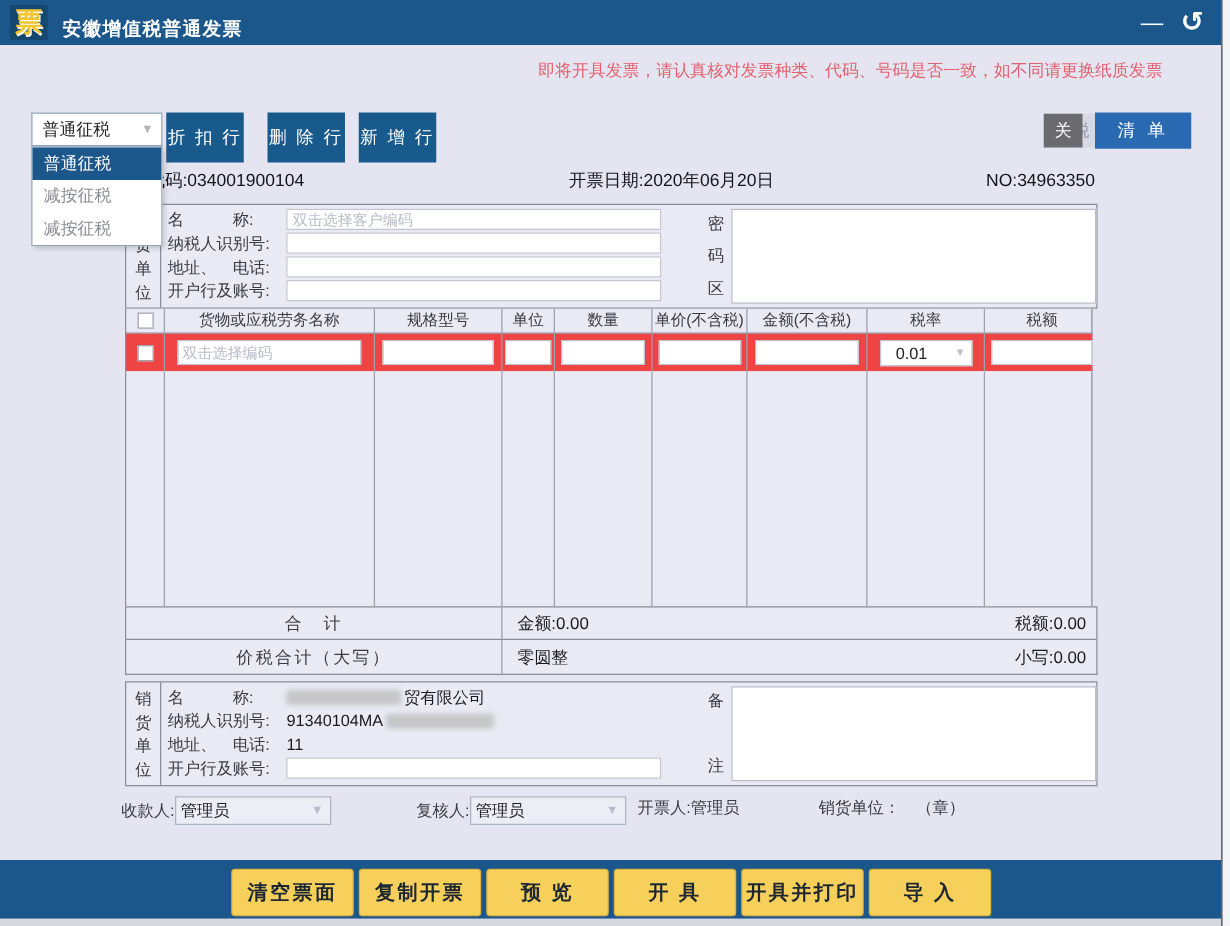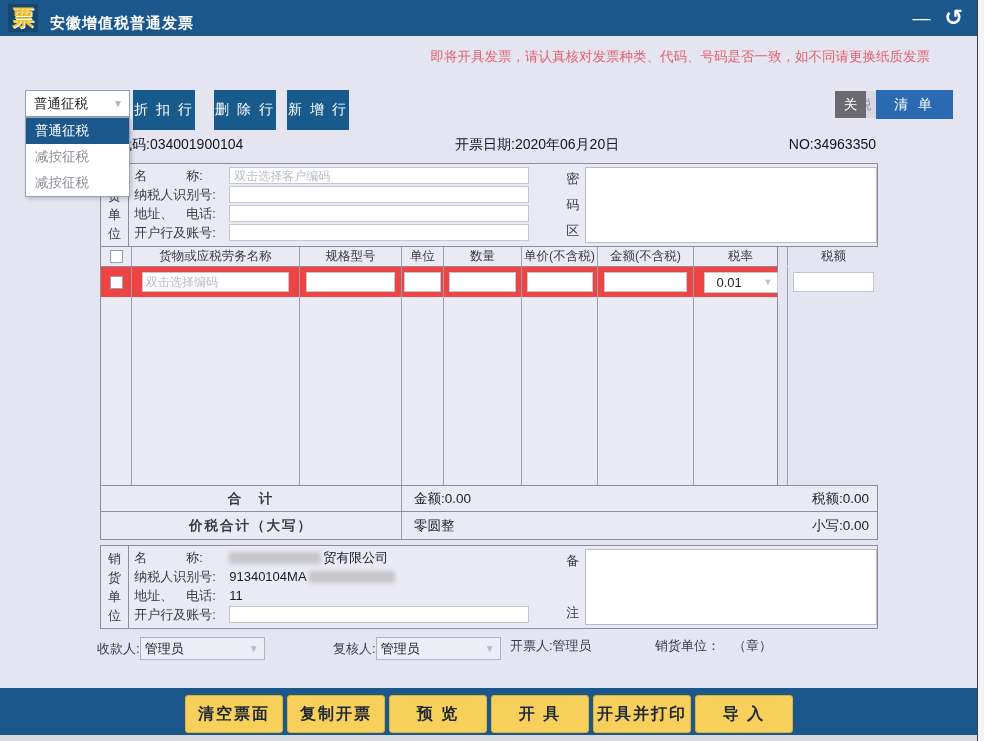--- a/index.html
+++ b/index.html
@@ -60,21 +60,21 @@
   .p-input { width:300px; height:17px; border:1px solid #c3c6d2; background:#ffffff; font-size:12px; color:#333; padding:0 4px;
              font-family:"Liberation Sans","DejaVu Sans",sans-serif; }
   .p-input::placeholder { color:#b9bcc8; }
   .p-text { font-size:13px; color:#1a1a24; display:flex; align-items:center; }
   .blur-block { display:inline-block; height:12px; background:#c6c6c9; filter:blur(2px); border-radius:2px; margin-right:2px; }
   .vchar-col { width:26px; display:flex; flex-direction:column; justify-content:space-between; align-items:center;
                padding:6px 0 6px 0; font-size:13px; color:#3a3a44; }
   .big-box { width:300px; height:76px; margin-top:3px; background:#ffffff; border:1px solid #b9bcc8; }
 
   
-  .grid-row { position:absolute; left:100px; width:678px; display:grid;
+  .grid-row { position:absolute; left:100px; width:774px; display:grid;
               grid-template-columns:30px 168px 102px 42px 78px 76px 96px 94px 92px; }
   .thead { top:247px; height:20px; border:1px solid #8c8c9a; border-top:none; background:#e9eaf4; }
   .thead .cell { display:flex; align-items:center; justify-content:center; font-size:12.5px; color:#3a3a44;
                  border-left:1px solid #9aa0ae; overflow:hidden; white-space:nowrap; }
   .thead .cell:first-child { border-left:none; }
   .trow { top:267px; height:30px; border-left:1px solid #8c8c9a; border-right:1px solid #8c8c9a; background:#ef4444; }
   .trow .cell { display:flex; align-items:center; justify-content:center; border-left:1px solid #9aa0ae; }
   .trow .cell:first-child { border-left:none; }
   .t-input { height:20px; border:1px solid #c3c6d2; background:#fff; font-size:12px; color:#333; padding:0 3px; width:88%;
              font-family:"Liberation Sans","DejaVu Sans",sans-serif; }
@@ -85,21 +85,21 @@
   .tbody { top:297px; height:188px; border-left:1px solid #8c8c9a; border-right:1px solid #8c8c9a; background:#e9eaf4; }
   .tbody .cell { border-left:1px solid #9aa0ae; }
   .tbody .cell:first-child { border-left:none; }
   .checkbox { width:13px; height:13px; background:#ffffff; border:1px solid #9aa0ae; }
 
   
   .totals { position:absolute; left:100px; width:778px; border:1px solid #8c8c9a; background:#e9eaf4; display:grid;
             grid-template-columns:300px 478px; }
   .totals1 { top:485px; height:27px; }
   .totals2 { top:512px; height:28px; border-top:none; }
-  .totals .left { display:flex; align-items:center; justify-content:center; font-size:13.5px; color:#3a3a44; letter-spacing:2px;font-weight:bold; }
+  .totals .left { display:flex; align-items:center; justify-content:center; font-size:13.5px; color:#3a3a44; letter-spacing:2px; }
   .totals .right { border-left:1px solid #9aa0ae; display:flex; align-items:center; font-size:13.5px; color:#1a1a24;
                    padding:0 10px 0 12px; }
   .totals .right .spacer { flex:1; }
 
   
   .footfields { position:absolute; top:637px; left:95px; width:783px; height:26px; font-size:13px; color:#3a3a44; }
   .ff-group { position:absolute; display:flex; align-items:center; }
   .ff-sel { width:125px; height:23px; border:1px solid #a9b4c4; background:#eceef6; display:flex; align-items:center;
             padding-left:4px; color:#1a1a24; }
   .ff-sel .arr { margin-left:auto; margin-right:5px; color:#b9bcc8; font-size:10px; }

